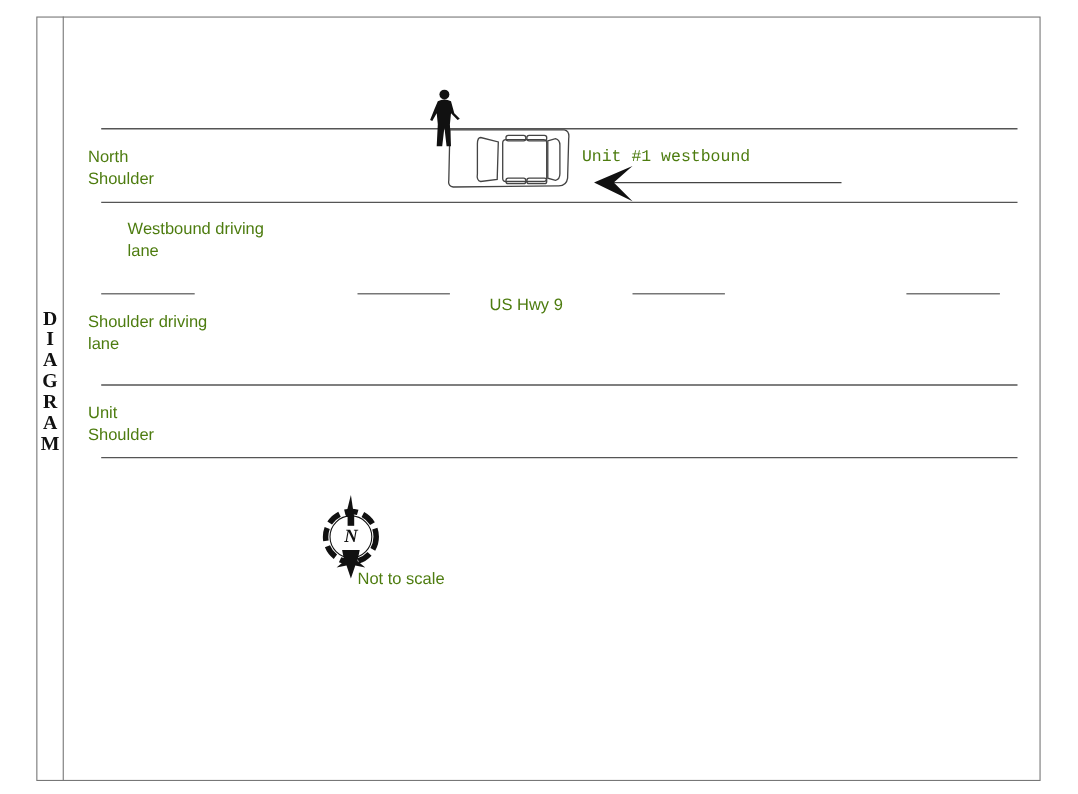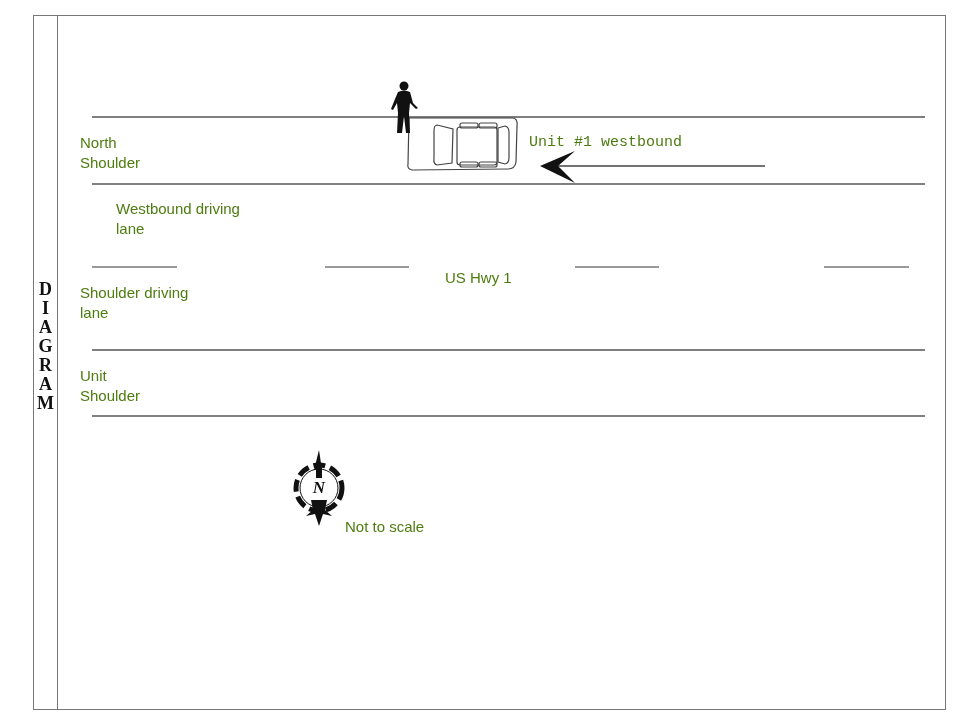--- a/index.html
+++ b/index.html
@@ -89,19 +89,19 @@
 <div class="txt" style="left:80px; top:283px;">
   <div>Shoulder driving</div>
   <div>lane</div>
 </div>
 
 <div class="txt" style="left:80px; top:366px;">
   <div>Unit</div>
   <div>Shoulder</div>
 </div>
 
-<div class="txt" style="left:445px; top:268px;">US Hwy 1</div>
+<div class="txt" style="left:445px; top:268px;">US Hwy 9</div>
 
 <div class="txt" style="left:529px; top:133px;font-family:Liberation Mono, monospace;">Unit #1 westbound</div>
 
-<div class="txt" style="left:345px; top:517px;">Not to scale</div>
+<div class="txt" style="left:325px; top:517px;">Not to scale</div>
 
 <div style="position:absolute; left:309px; top:478px; width:20px; text-align:center; font-family:'Liberation Serif', serif; font-style:italic; font-weight:bold; font-size:17px; color:#111;">N</div>
 
 </body></html>

